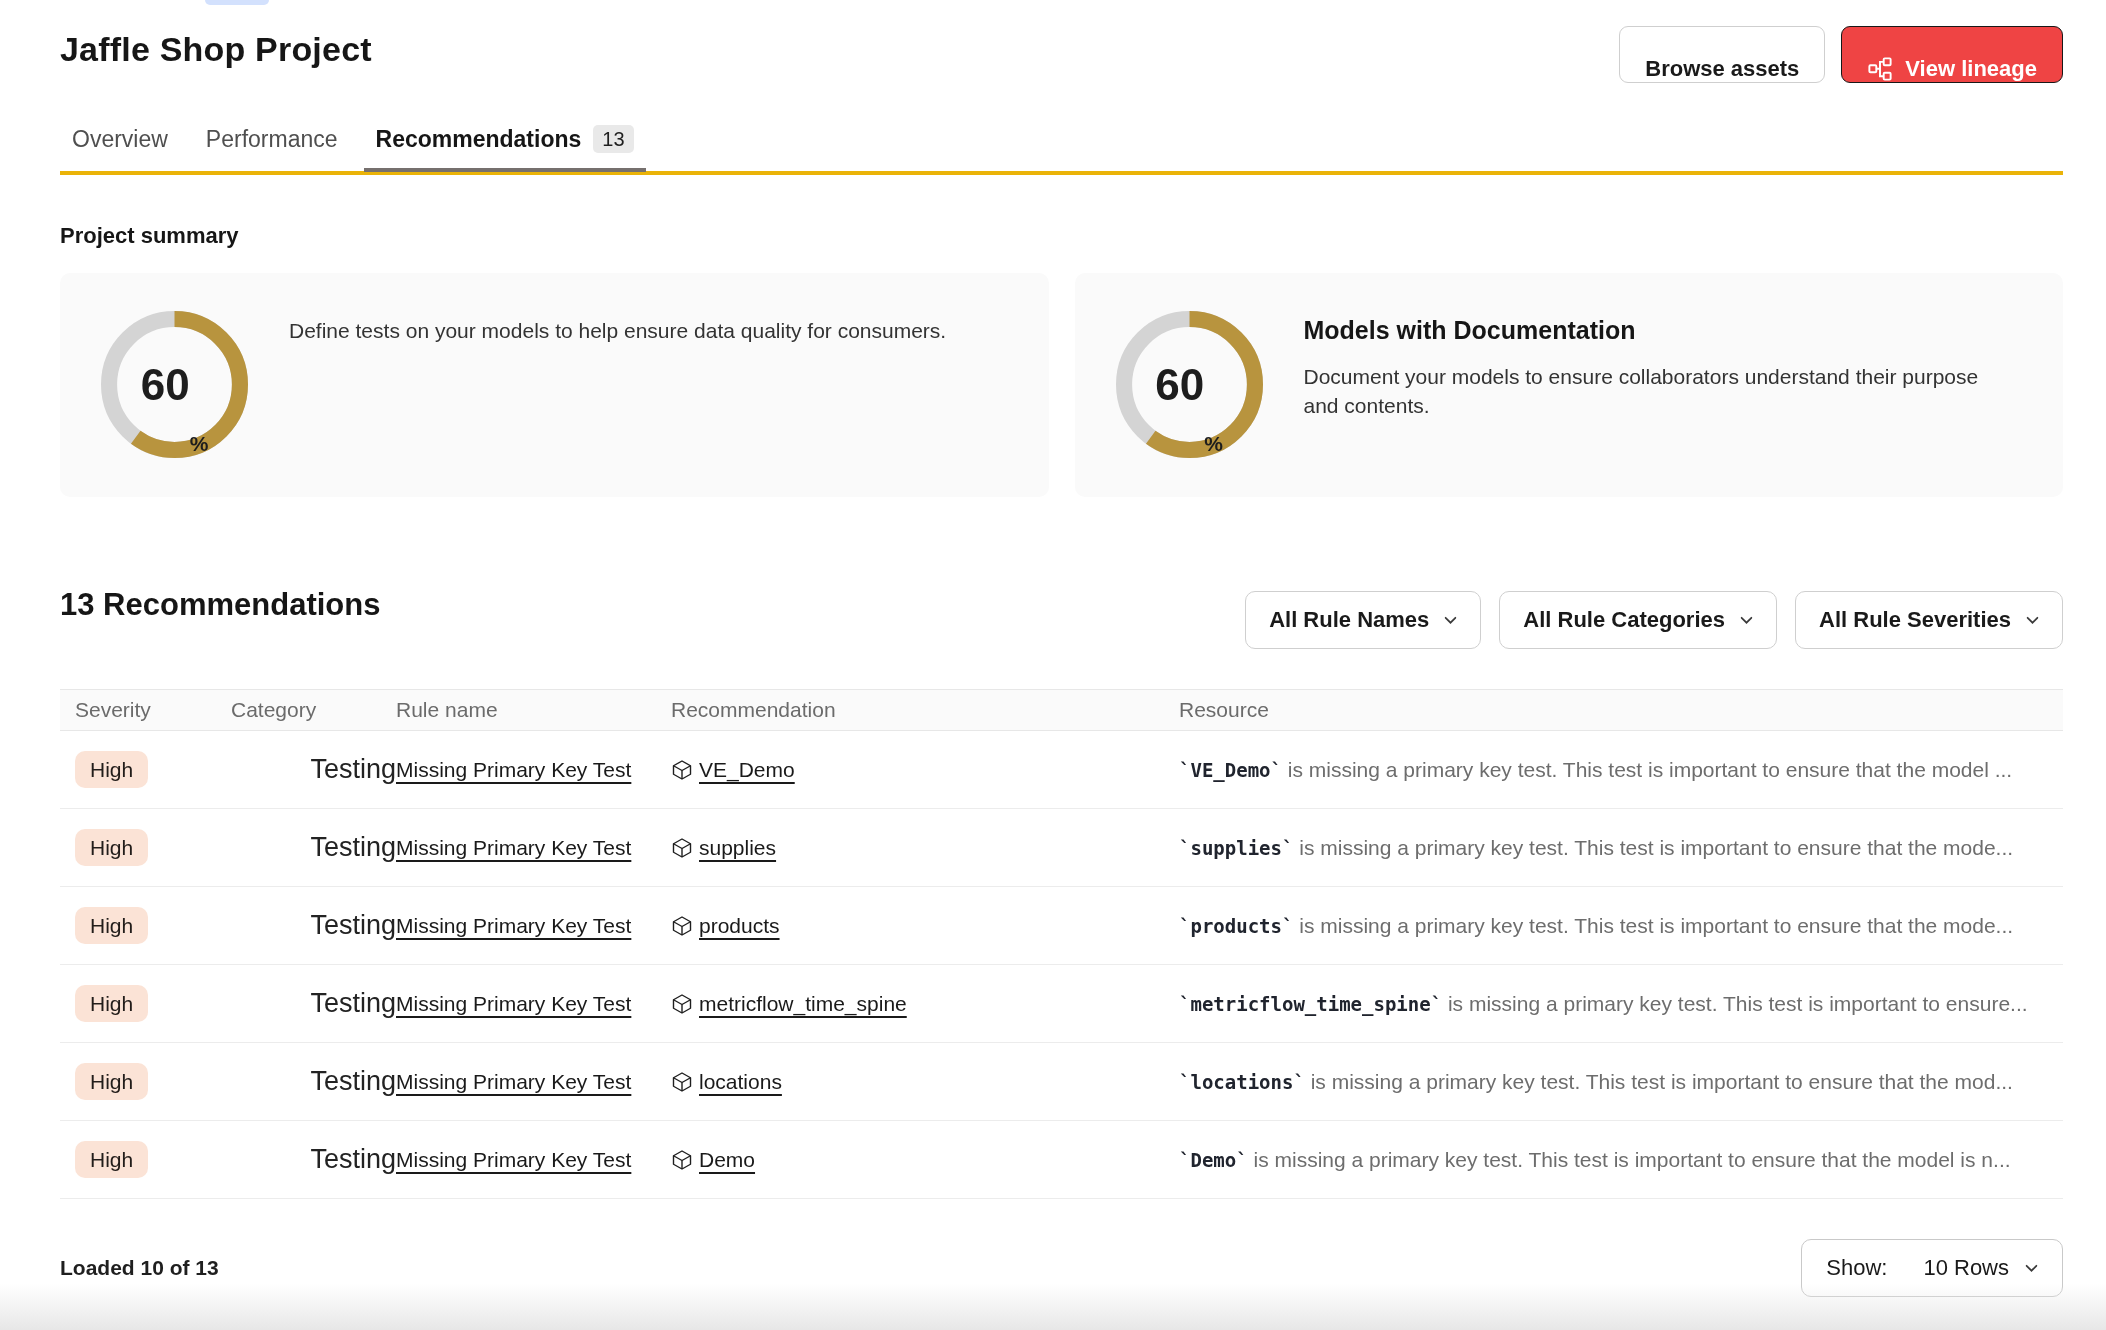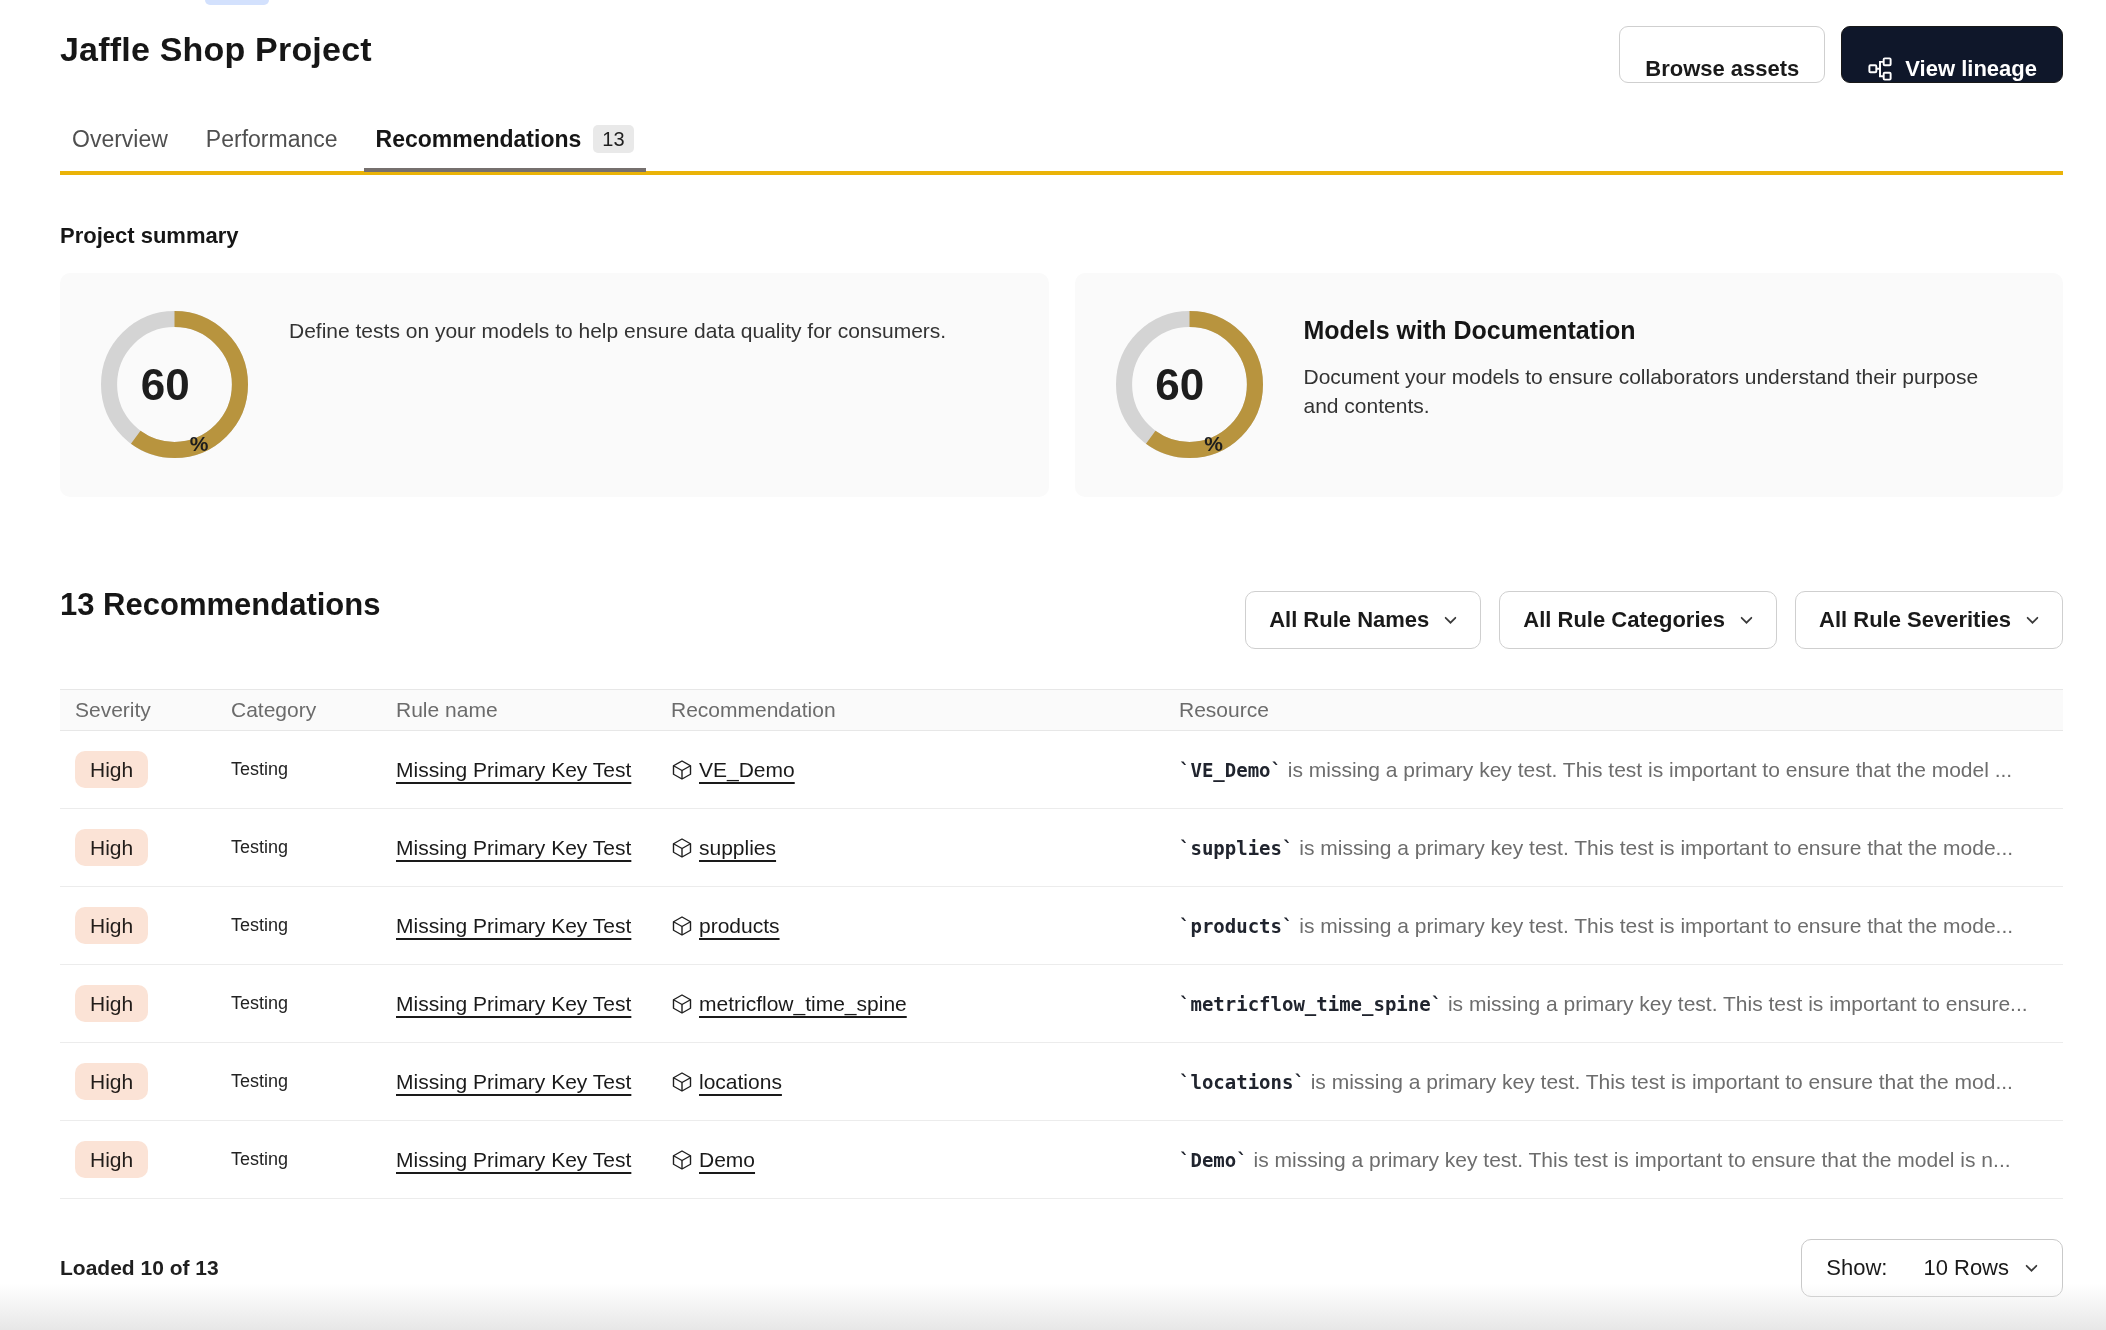--- a/index.html
+++ b/index.html
@@ -22,21 +22,21 @@
   
   .topbar { display: flex; justify-content: space-between; align-items: flex-start; padding-top: 30px; }
   .page-title { font-size: 34px; font-weight: 700; letter-spacing: .2px; color: #161616; }
   .topbar-actions { display: flex; gap: 16px; margin-top: -4px; }
   .btn {
     display: inline-flex; align-items: flex-end; justify-content: center; gap: 12px;
     height: 57px; padding: 0 25px; border-radius: 9px; font-size: 22px; font-weight: 700;
     border: 1px solid #cfcfcf; background: #ffffff; color: #1a1a1a; cursor: pointer;
     font-family: "Liberation Sans", sans-serif;
   }
-  .btn.primary { background: #0f172a; border-color: #181818; color: #ffffff; }
+  .btn.primary { background: #ef4444; border-color: #181818; color: #ffffff; }
 
   
   .tabs { display: flex; gap: 14px; margin-top: 42px; border-bottom: 4px solid #eab308; }
   .tab {
     padding: 0 12px 15px 12px; font-size: 23px; color: #4f4f4f; cursor: pointer;
     display: inline-flex; align-items: center; gap: 12px; border-bottom: 4px solid transparent;
     margin-bottom: -1px;
   }
   .tab.active { color: #161616; font-weight: 700; border-bottom-color: #76706e; }
   .tab-badge {
@@ -81,21 +81,21 @@
   }
   .t-head span { font-size: 21px; color: #6b6b6b; }
   .t-row {
     display: grid; grid-template-columns: 156px 165px 275px 508px 1fr;
     padding: 0 15px; height: 78px; align-items: center; border-bottom: 1px solid #ececec;
   }
   .sev-badge {
     display: inline-block; background: #fbe3d6; color: #221d1a; font-size: 21px;
     padding: 8px 15px; border-radius: 10px; line-height: 1;
   }
-  .cat-text { font-size: 18px; color: #232323; }
+  .cat-text { font-size: 27px; color: #232323; text-align: right; }
   .rule-link, .res-link {
     font-size: 21px; color: #1a1a1a; text-decoration: underline;
     text-underline-offset: 5px; text-decoration-thickness: 1.5px; cursor: pointer;
   }
   .res-cell { display: flex; align-items: center; gap: 6px; }
   .rec-cell { overflow: hidden; white-space: nowrap; font-size: 21px; color: #6d6d6d; }
   .rec-code { font-family: "DejaVu Sans Mono", monospace; font-size: 19px; font-weight: 700; color: #20242e; }
 
   
   .table-footer { display: flex; justify-content: space-between; align-items: center; margin-top: 40px; }

